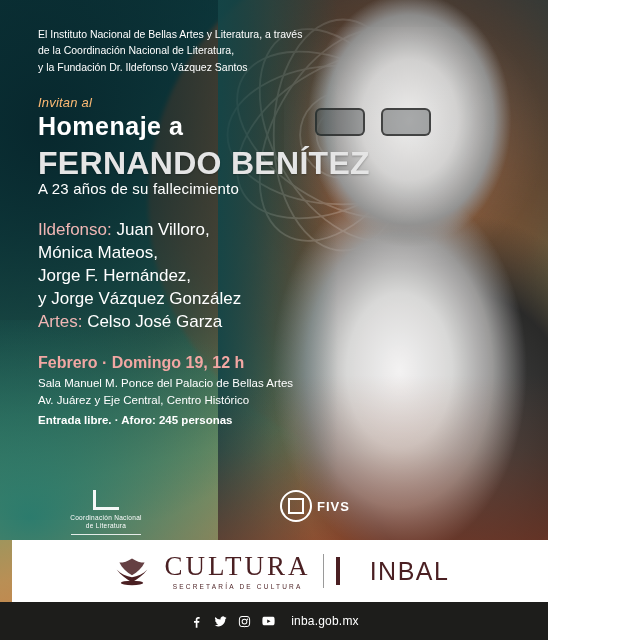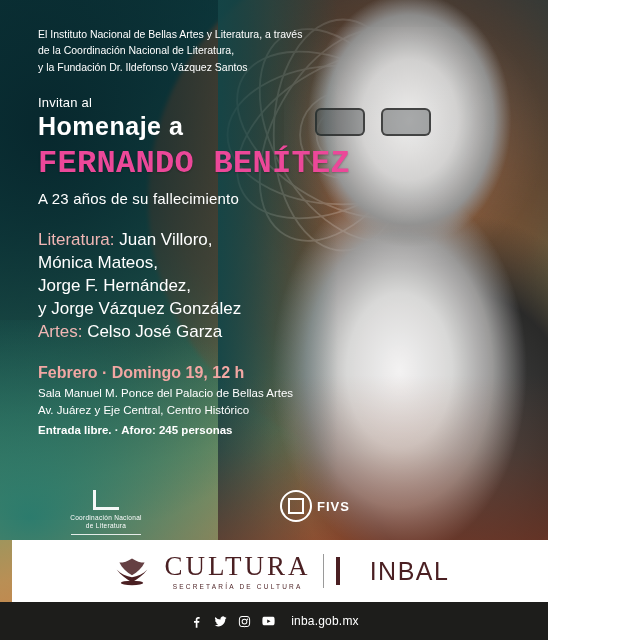--- a/index.html
+++ b/index.html
@@ -145,41 +145,41 @@
   }
   .intro {
     font-size: 10.5px;
     line-height: 1.55;
     color: #ffffff;
     margin-bottom: 20px;
     max-width: 300px;
   }
   .invitan {
     font-size: 13px;
-    color: #ffffff;
+    color: #fdba74;
     margin-bottom: 2px;
     letter-spacing: 0.2px;
+    font-style: italic;
   }
   .homenaje {
     font-size: 25px;
     font-weight: bold;
     letter-spacing: 0.5px;
     color: #ffffff;
     margin-bottom: 6px;
   }
   .name {
     font-size: 32px;
     font-weight: bold;
-    color: #ec4899;
+    color: #e5e5e5;
     letter-spacing: 0.3px;
     line-height: 1.05;
     text-shadow: 0 1px 2px rgba(0,0,0,0.25);
-    margin-bottom: 10px;
+    margin-bottom: 0;
     white-space: nowrap;
-    font-family: Liberation Mono, monospace;
   }
   .anos {
     font-size: 15px;
     color: #ffffff;
     margin-bottom: 22px;
     letter-spacing: 0.2px;
   }
   .part-block {
     margin-bottom: 20px;
   }
@@ -411,21 +411,21 @@
       <div>y la Fundación Dr. Ildefonso Vázquez Santos</div>
     </div>
 
     <div class="invitan">Invitan al</div>
     <div class="homenaje">Homenaje a</div>
     <div class="name">FERNANDO BENÍTEZ</div>
     <div class="anos">A 23 años de su fallecimiento</div>
 
     <div class="part-block">
       <div class="part-line">
-        <span class="lbl">Literatura:</span>
+        <span class="lbl">Ildefonso:</span>
         <span>Juan Villoro,</span>
       </div>
       <div class="part-line">Mónica Mateos,</div>
       <div class="part-line">Jorge F. Hernández,</div>
       <div class="part-line">y Jorge Vázquez González</div>
       <div class="part-line">
         <span class="lbl">Artes:</span>
         <span>Celso José Garza</span>
       </div>
     </div>

